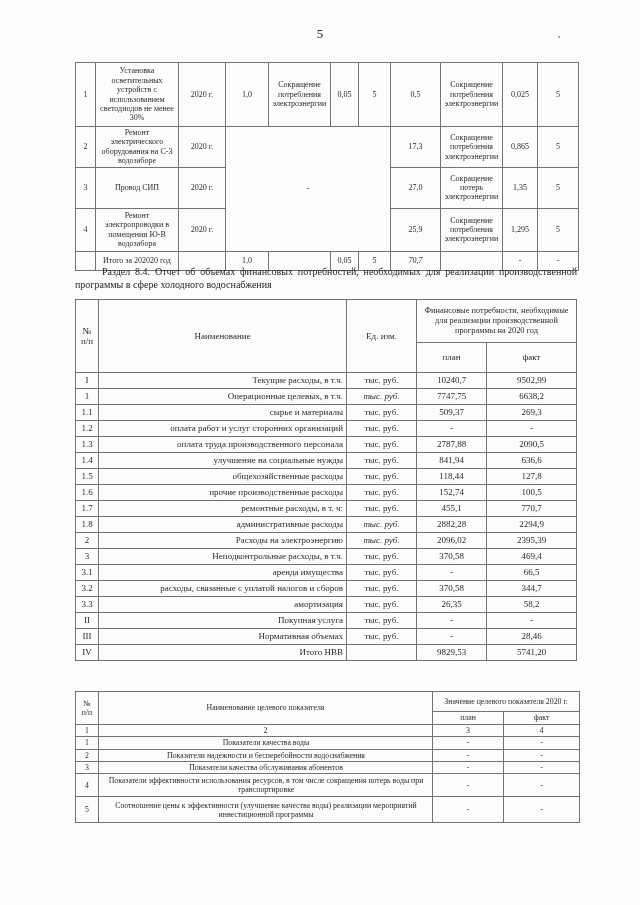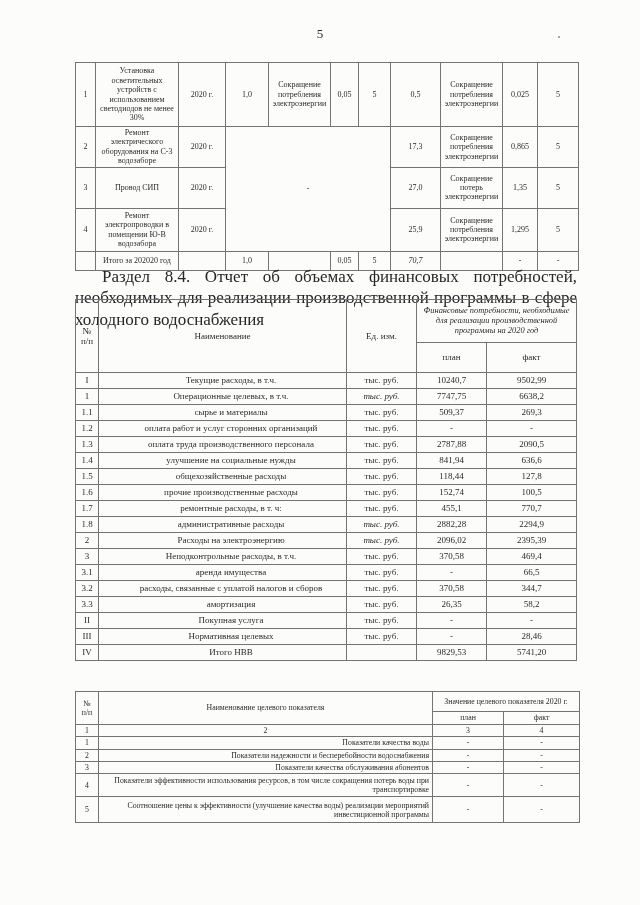--- a/index.html
+++ b/index.html
@@ -12,37 +12,37 @@
   }
   .pagenum { position:absolute; top:26px; left:0; width:640px; text-align:center; font-size:13px; }
   .speck { position:absolute; left:558px; top:36px; width:2px; height:2px; background:#8a8a8a; border-radius:50%; }
 
   table.t { border-collapse:collapse; position:absolute; table-layout:fixed; }
   .t td { border:1px solid #747474; text-align:center; vertical-align:middle; padding:1px 3px; overflow:hidden; overflow-wrap:break-word; word-break:break-word; }
 
   .measures { left:75px; top:62px; width:504px; font-size:8px; line-height:1.18; }
   .measures .h64{height:64px} .measures .h40{height:40px} .measures .h41{height:41px} .measures .h43{height:43px} .measures .h19{height:19px}
 
-  .heading { position:absolute; left:75px; width:502px; margin:0; font-size:17px; line-height:1.26; text-align:justify; text-indent:27px; color:#262626; }
+  .heading { position:absolute; left:75px; width:502px; margin:0; font-size:10px; line-height:1.26; text-align:justify; text-indent:27px; color:#262626; }
   #h84 { top:266px; }
   #h85 { top:661px; }
 
   .finance { left:75px; top:299px; width:501px; font-size:9px; line-height:1.12; }
   .finance .hr1{height:43px} .finance .hr2{height:30px} .finance .dr{height:16px}
-  .finance td.name { text-align:center; padding-left:20px; }
-  .finance .gh { font-size:8.4px; line-height:1.22;font-style:italic; }
+  .finance td.name { text-align:right; padding-left:20px; }
+  .finance .gh { font-size:8.4px; line-height:1.22; }
   .it { font-style:italic; }
   .nh { vertical-align:bottom; padding-bottom:5px; }
   .pre { white-space:pre-line; }
   .vt { vertical-align:top;font-style:italic; }
 
   .targets { left:75px; top:691px; width:504px; font-size:7.8px; line-height:1.2; }
   .targets .hr1{height:20px} .targets .hr2{height:13px} .targets .nr{height:12px}
   .targets .r11{height:11px} .targets .r23{height:23px} .targets .r26{height:26px}
-  .targets td.name { text-align:right; padding-left:4px; }
+  .targets td.name { text-align:center; padding-left:4px; }
 </style>
 </head>
 <body>
 
 <div class="page">
   <div class="pagenum">5</div>
   <div class="speck"></div>
 
   <table class="t measures">
     <colgroup>
@@ -245,21 +245,21 @@
         </tr>
     <tr class="dr">
           <td>II</td>
           <td class="name">Покупная услуга</td>
           <td>тыс. руб.</td>
           <td>-</td>
           <td>-</td>
         </tr>
     <tr class="dr">
           <td>III</td>
-          <td class="name">Нормативная целевых</td>
+          <td class="name">Нормативная объемах</td>
           <td>тыс. руб.</td>
           <td>-</td>
           <td>28,46</td>
         </tr>
     <tr class="dr">
           <td>IV</td>
           <td class="name">Итого НВВ</td>
           <td></td>
           <td>9829,53</td>
           <td>5741,20</td>

